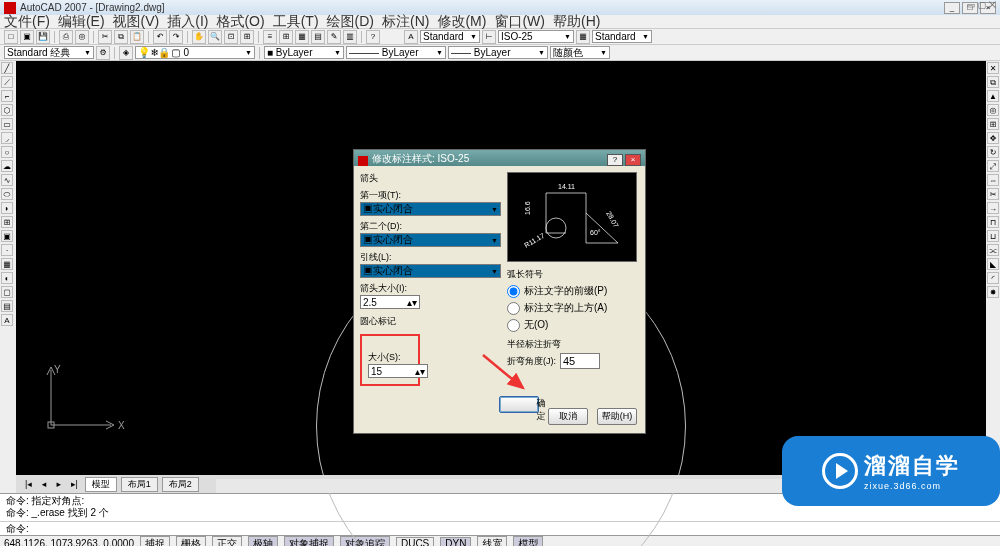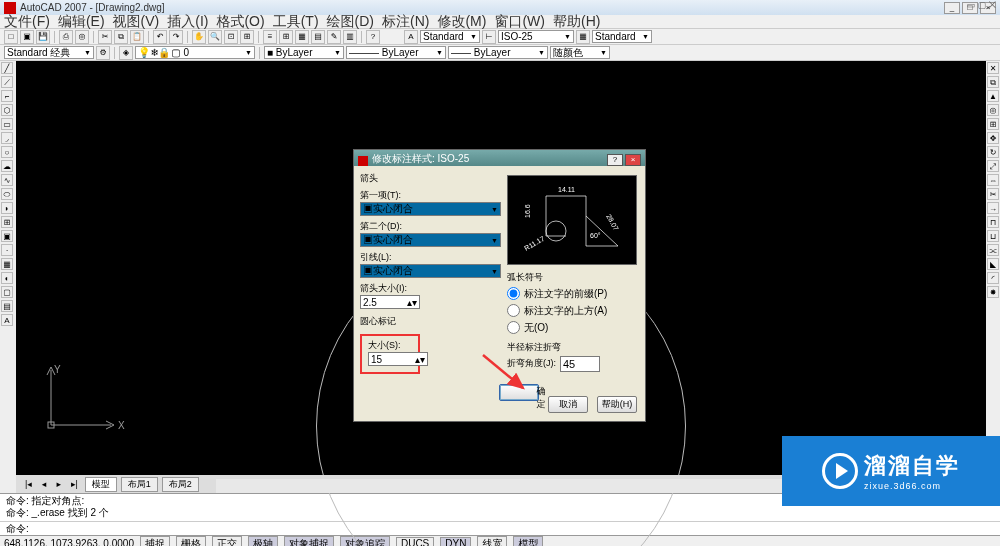--- a/index.html
+++ b/index.html
@@ -51,41 +51,41 @@
 
 
 .dialog { position: absolute; left: 353px; top: 149px; width: 293px; background: #ece9d8; border: 1px solid #666; box-shadow: 2px 2px 6px rgba(0,0,0,0.4); }
 .dialog .dtb { height: 16px; background: linear-gradient(#7aa,#588); display: flex; align-items: flex-end; padding: 0 4px; color: #fff; }
 .dialog .dtb .dtitle { flex: 1; font-size: 10px; }
 .dialog .dtb .dwb { width: 16px; height: 12px; background: #eee; border: 1px solid #555; color: #000; text-align: center; line-height: 10px; font-size: 8px; margin-left: 2px; }
 .dialog .dtb .dwb.close { background: #d44; color: #fff; }
 .dialog .dtabs { height: 14px; display: flex; padding: 2px 4px 0; gap: 0; border-bottom: 1px solid #999; }
 .dialog .dtabs .dt { border: 1px solid #999; border-bottom: none; padding: 0 5px; font-size: 9px; background: #ece9d8; position: relative; top: 1px; }
 .dialog .dtabs .dt.active { background: #f5f3e9; border-bottom: 1px solid #f5f3e9; }
-.dialog .dbody { padding: 6px; display: flex; gap: 6px; align-items: center; }
+.dialog .dbody { padding: 6px; display: flex; gap: 6px; }
 .dcol { flex: 1; }
 .dgrp-title { font-size: 9px; margin-bottom: 2px; }
 .dlabel { font-size: 9px; margin-top: 4px; }
 .dcombo { width: 100%; height: 14px; border: 1px solid #7a7a7a; background: #0369a1; font-size: 9px; display: flex; align-items: center; justify-content: space-between; padding: 0 2px; }
 .dcombo .darr { font-size: 7px; }
 .dspin { width: 60px; height: 14px; border: 1px solid #7a7a7a; background: #fff; font-size: 9px; display: flex; align-items: center; justify-content: space-between; padding: 0 2px; }
 .dradio { display: flex; align-items: center; gap: 4px; font-size: 9px; margin-top: 3px; }
 .dradio input { margin: 0; }
 .preview { width: 130px; height: 90px; background: #000; border: 1px solid #666; position: relative; }
 .preview svg text { fill: #fff; font-size: 7px; }
 .preview svg line, .preview svg circle, .preview svg path { stroke: #fff; stroke-width: 0.7; fill: none; }
 .dsect { margin-top: 6px; }
 .dbtns { text-align: right; padding: 4px 8px 8px; }
 .dbtns button { width: 40px; height: 17px; margin-left: 6px; font-size: 9px; border: 1px solid #7a7a7a; background: linear-gradient(#fff,#ddd); border-radius: 2px; }
 .dbtns button.primary { border: 1px solid #36a; box-shadow: 0 0 0 1px #7ac inset; padding-left: 36px; }
 .redbox { border: 2px solid #e33; padding: 3px 6px 6px; margin-top: 4px; width: 60px; }
 .arrow-red { position: absolute; left: 478px; top: 350px; pointer-events: none; }
 
 
-.watermark { position: absolute; right: 0; bottom: 40px; width: 218px; height: 70px; background: #1a7fd4; display: flex; align-items: center; justify-content: center; gap: 6px; }
+.watermark { position: absolute; right: 0; bottom: 40px; width: 218px; height: 70px; background: #1a7fd4; display: flex; align-items: center; justify-content: center; gap: 6px; border-radius: 16px; }
 .watermark .play { width: 36px; height: 36px; border: 3px solid #fff; border-radius: 50%; display: flex; align-items: center; justify-content: center; }
 .watermark .play::after { content: ""; border-left: 12px solid #fff; border-top: 8px solid transparent; border-bottom: 8px solid transparent; margin-left: 3px; }
 .watermark .txt { color: #fff; }
 .watermark .big { font-size: 22px; font-weight: bold; letter-spacing: 2px; }
 .watermark .sm { font-size: 9px; letter-spacing: 1px; }
 </style>
 </head>
 <body>
 
 <div class="titlebar">
@@ -303,21 +303,21 @@
       <div class="dlabel">箭头大小(I):</div>
       <div class="dspin">
           <span>2.5</span>
           <span class="darr">▴▾</span>
         </div>
 
       <div class="dsect">
         <div class="dgrp-title">圆心标记</div>
         <div style="display:flex;gap:6px;align-items:flex-start">
           <div class="redbox">
-            <div class="dlabel" style="margin-top:0">大小(S):</div>
+            <div class="dlabel" style="margin-top:12px">大小(S):</div>
             <div class="dspin">
                 <span>15</span>
                 <span class="darr">▴▾</span>
               </div>
           </div>
         </div>
       </div>
     </div>
 
     <div class="dcol" style="flex:0 0 132px">

